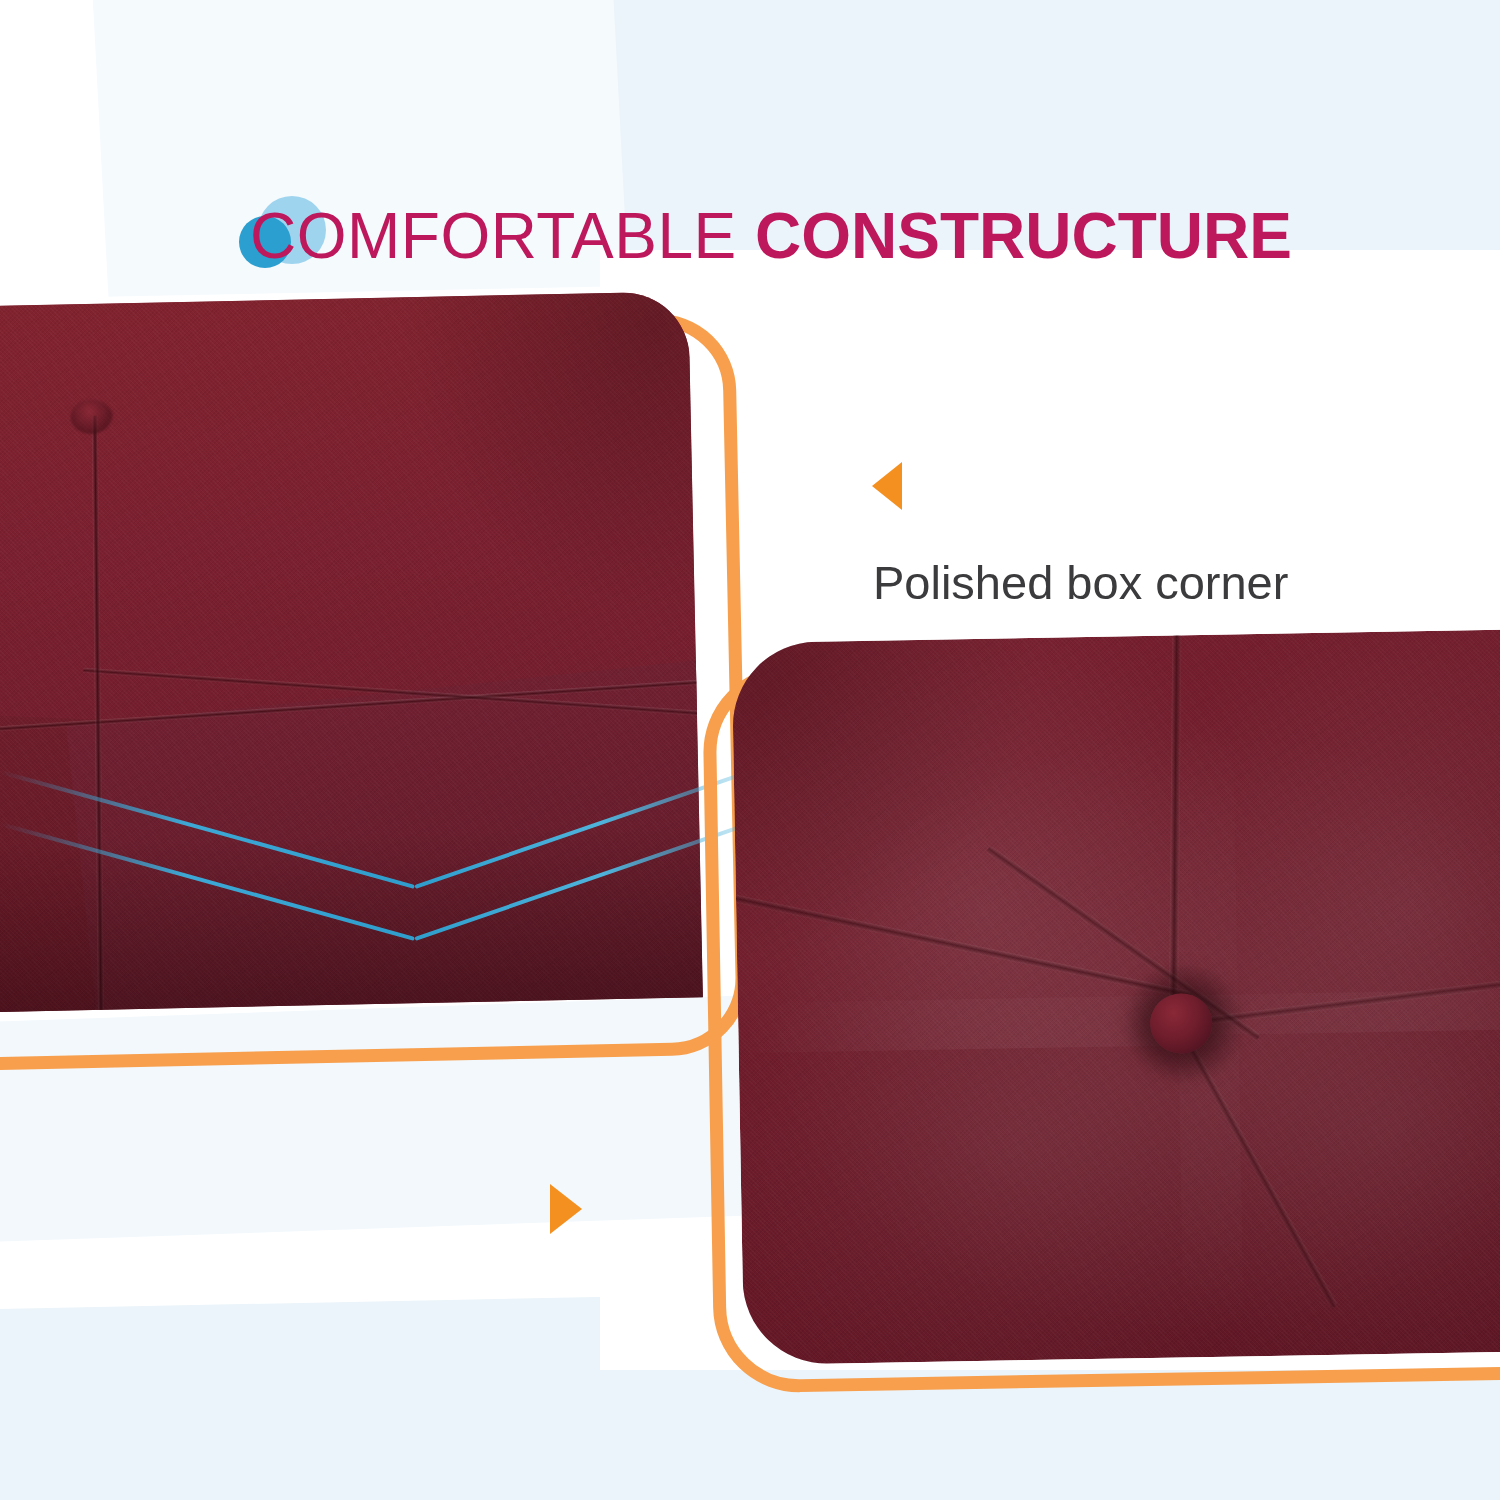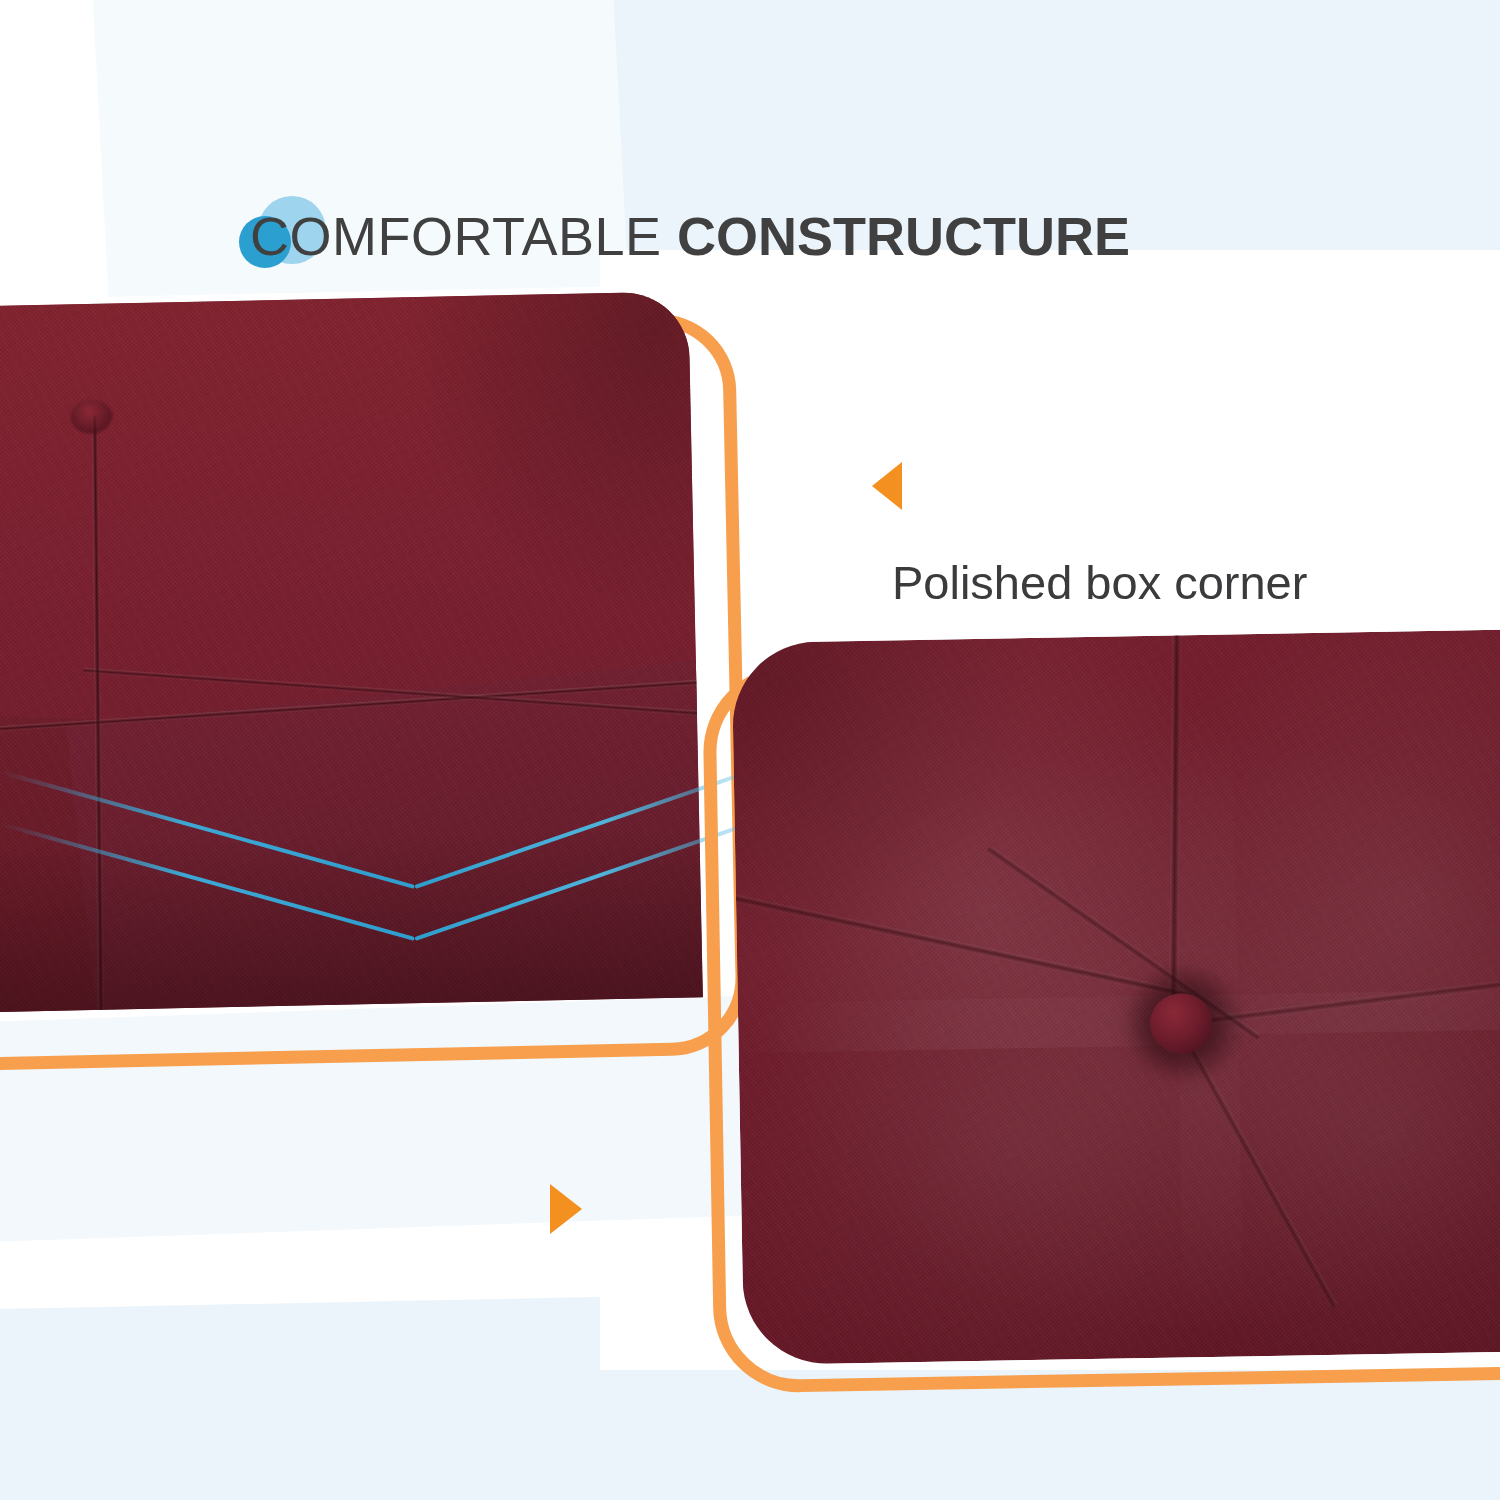--- a/index.html
+++ b/index.html
@@ -114,24 +114,24 @@
     height: 52px;
     border-radius: 50%;
     background: #2a9fd0;
   }
   .title {
     position: absolute;
     left: 250px;
     top: 96px;
     width: 1160px;
     white-space: nowrap;
-    font-size: 54px;
+    font-size: 64px;
     line-height: 96px;
     letter-spacing: 0.5px;
-    color: #404040;
+    color: #be185d;
   }
   .title .t-light {
     font-weight: 400;
   }
   .title .t-bold {
     font-weight: 700;
     letter-spacing: 0px;
   }
 
   
@@ -451,21 +451,21 @@
     line-height: 58px;
     color: #3b3b3d;
     white-space: nowrap;
   }
   #callout-polished {
     left: 872px;
     top: 462px;
   }
   #callout-polished .callout-text {
     margin-top: 44px;
-    margin-left: 20px;
+    margin-left: 1px;
     text-align: right;
   }
   #callout-circle {
     left: 112px;
     top: 1184px;
   }
   #callout-circle .tri-right {
     margin-left: 438px;
   }
   #callout-circle .callout-text {

